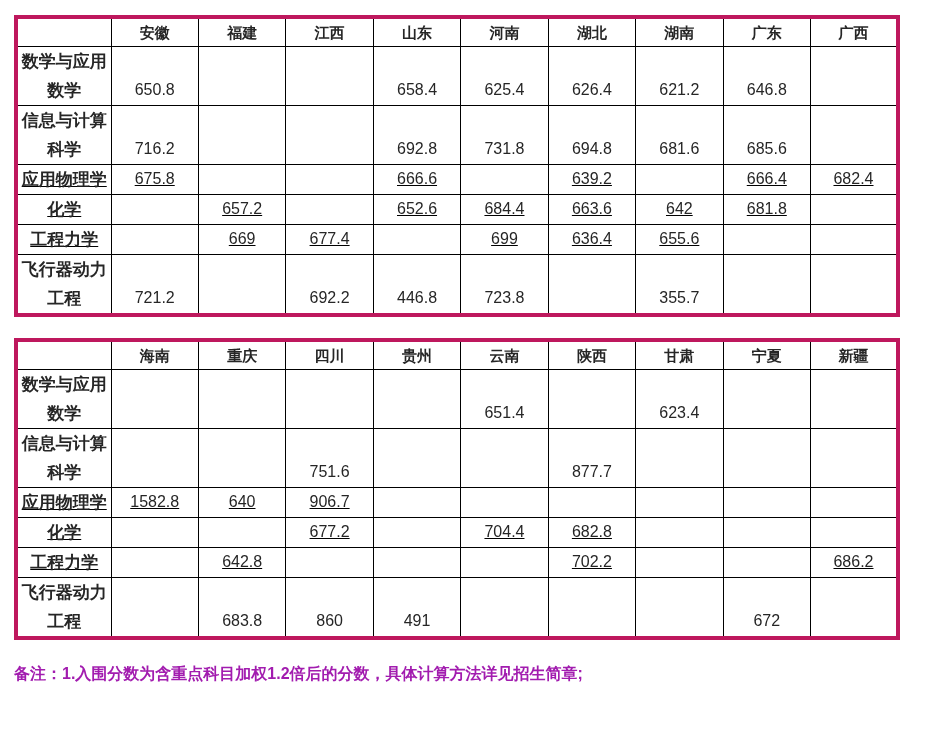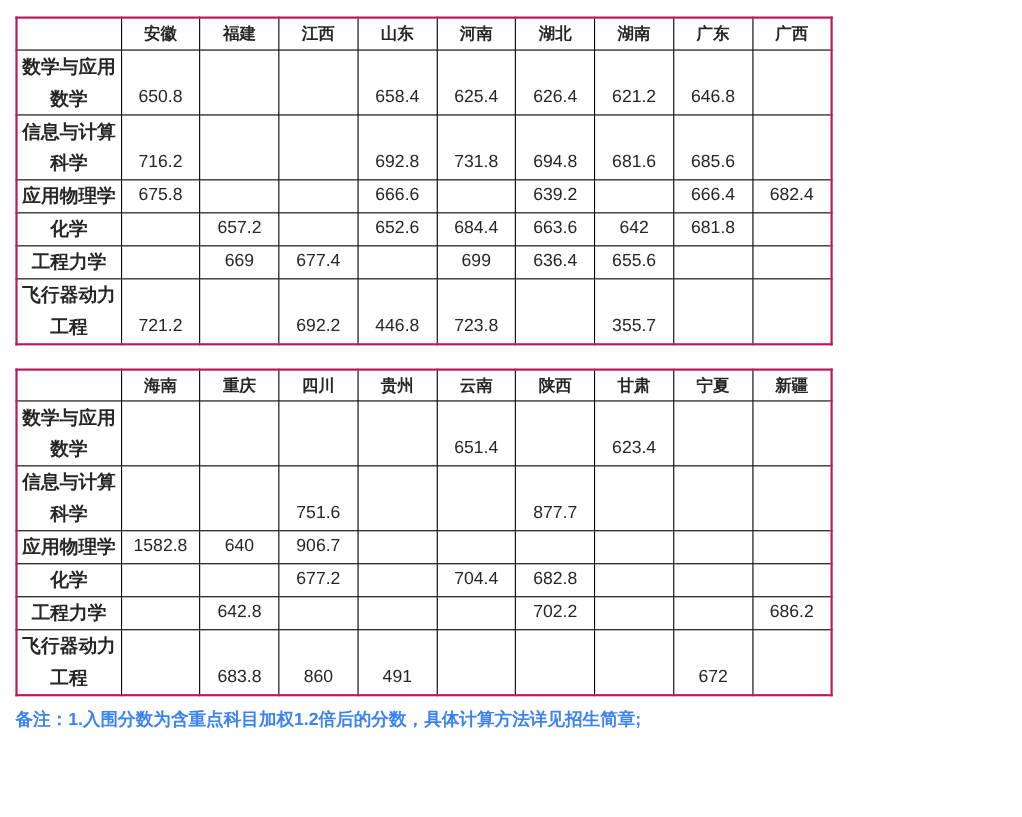--- a/index.html
+++ b/index.html
@@ -12,61 +12,61 @@
     width: 929px;
     height: 743px;
     box-sizing: border-box;
     padding: 15px 14px 0 14px;
     background: #ffffff;
     overflow: hidden;
   }
   table.score-table {
     border-collapse: collapse;
     table-layout: fixed;
-    width: 743px;
-    border: 2px solid #be185d;
+    width: 886px;
+    border: 4px solid #be185d;
   }
   table.score-table.second {
     margin-top: 21px;
   }
   .score-table th, .score-table td {
     border: 1px solid #000000;
     padding: 0;
     margin: 0;
     text-align: center;
     overflow: hidden;
     color: #262626;
   }
   .score-table thead tr { height: 29px; }
   .score-table thead th {
     font-size: 15px;
     font-weight: bold;
     vertical-align: middle;
     line-height: 27px;
   }
-  .score-table tbody tr.short { height: 29px; }
+  .score-table tbody tr.short { height: 29px; text-decoration: underline; }
   .score-table tbody tr.tall  { height: 59px; }
   .score-table tbody th.rowlabel {
     font-size: 17px;
     font-weight: bold;
     vertical-align: middle;
     line-height: 29px;
     padding: 0 2px;
   }
   .score-table tbody td.score-cell {
     font-size: 16px;
     font-weight: normal;
     vertical-align: bottom;
     line-height: 28px;
     padding-bottom: 1px;
   }
   .notes {
-    margin-top: 7px;
+    margin-top: 19px;
     width: 901px;
-    color: #3b82f6;
+    color: #a21caf;
   }
   .note {
     margin: 0;
     font-size: 16px;
     font-weight: bold;
     line-height: 30px;
     text-align: justify;
   }
 </style>
 </head>

